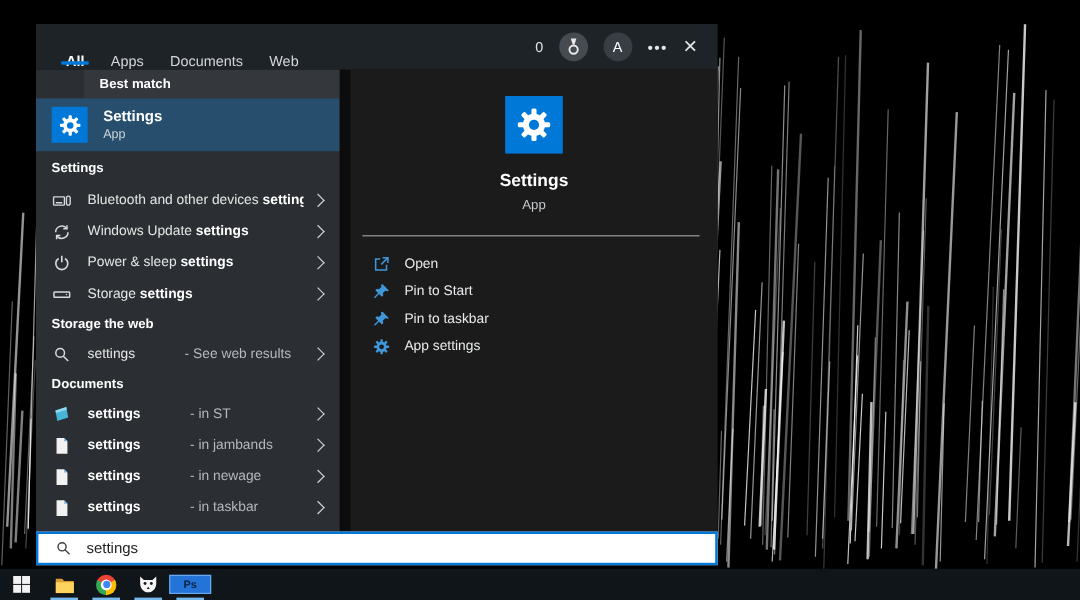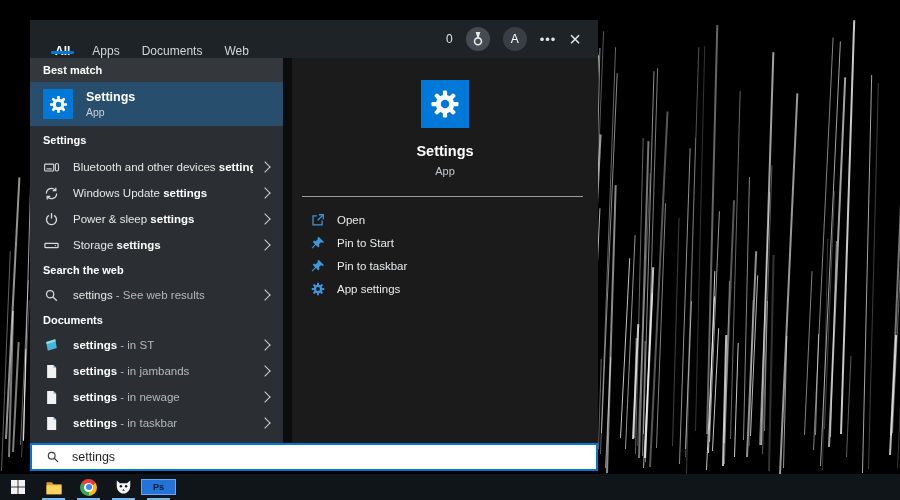--- a/index.html
+++ b/index.html
@@ -28,34 +28,34 @@
   .avatar-circle{background:#393e44;color:#fff;font-size:12px;}
   .ellipsis-btn{color:#e2e4e6;font-size:13px;letter-spacing:1px;}
   .close-btn{color:#e2e4e6;font-size:20px;line-height:1;font-weight:400;}
 
   .main{position:absolute;top:38px;left:0;right:0;bottom:28px;}
   .left-panel{position:absolute;left:0;top:0;bottom:0;width:253px;background:#2b2f33;overflow:hidden;}
   .right-panel{position:absolute;left:262px;top:0;bottom:0;right:0;background:#1b1b1b;}
 
   .section-header{height:24px;display:flex;align-items:center;padding:0 13px;font-size:11px;font-weight:bold;color:#fff;}
   .section-header.tall{height:28px;}
-  .best-header{background:#34383d;}
+  .best-header{background:#34383d;margin-left:40px;}
 
   .best-item{height:44px;background:#274e6d;display:flex;align-items:center;padding:0 13px;}
   .tile-sm{width:30px;height:30px;background:#0078d7;flex:none;display:flex;align-items:center;justify-content:center;margin-right:13px;}
   .best-text{display:flex;flex-direction:column;justify-content:center;}
   .best-title{font-size:12.5px;font-weight:bold;color:#fff;line-height:14px;}
   .best-sub{font-size:10.5px;color:#ccd2d6;line-height:13px;margin-top:2px;}
 
   .row{height:26px;display:flex;align-items:center;padding:0 10px 0 13px;font-size:11.5px;color:#e6e6e6;cursor:default;}
   .ric{width:16px;height:16px;flex:none;margin-right:14px;display:flex;align-items:center;justify-content:center;color:#d8dadc;}
   .ric svg{width:15px;height:15px;display:block;}
   .grow{flex:1;white-space:nowrap;overflow:hidden;}
   .bold{font-weight:bold;color:#fff;}
-  .dim{color:#b4b9bd;}
+  .dim{color:#b4b9bd;margin-left:38px;}
   .chev{width:7px;height:7px;border-top:1.5px solid #cfcfcf;border-right:1.5px solid #cfcfcf;transform:rotate(45deg);flex:none;margin:0 4px 0 8px;}
 
   
   .app-tile{width:48px;height:48px;background:#0078d7;margin:22px auto 0;display:flex;align-items:center;justify-content:center;}
   .app-title{text-align:center;font-size:14.5px;font-weight:bold;color:#fff;margin-top:15px;}
   .app-sub{text-align:center;font-size:11px;color:#c6c9cc;margin-top:6px;}
   .divider{height:1px;background:#9d9d9d;margin:19px 15px 11px 10px;}
   .action-row{height:23px;display:flex;align-items:center;padding-left:19px;font-size:11.5px;color:#e8eaec;cursor:default;}
   .aic{width:14px;height:14px;flex:none;margin-right:12px;color:#3f97d9;display:flex;align-items:center;justify-content:center;}
   .aic svg{width:14px;height:14px;display:block;}
@@ -314,21 +314,21 @@
       <div class="row">
         <span class="ric">
             <svg viewBox="0 0 24 24">
               <use href="#storage-shape"></use>
             </svg>
           </span>
         <span class="grow"><span>Storage </span><span class="bold">settings</span></span>
         <span class="chev"></span>
       </div>
 
-      <div class="section-header">Search the web</div>
+      <div class="section-header">Storage the web</div>
 
       <div class="row">
         <span class="ric">
             <svg viewBox="0 0 24 24">
               <use href="#search-shape"></use>
             </svg>
           </span>
         <span class="grow"><span>settings</span><span class="dim"> - See web results</span></span>
         <span class="chev"></span>
       </div>

